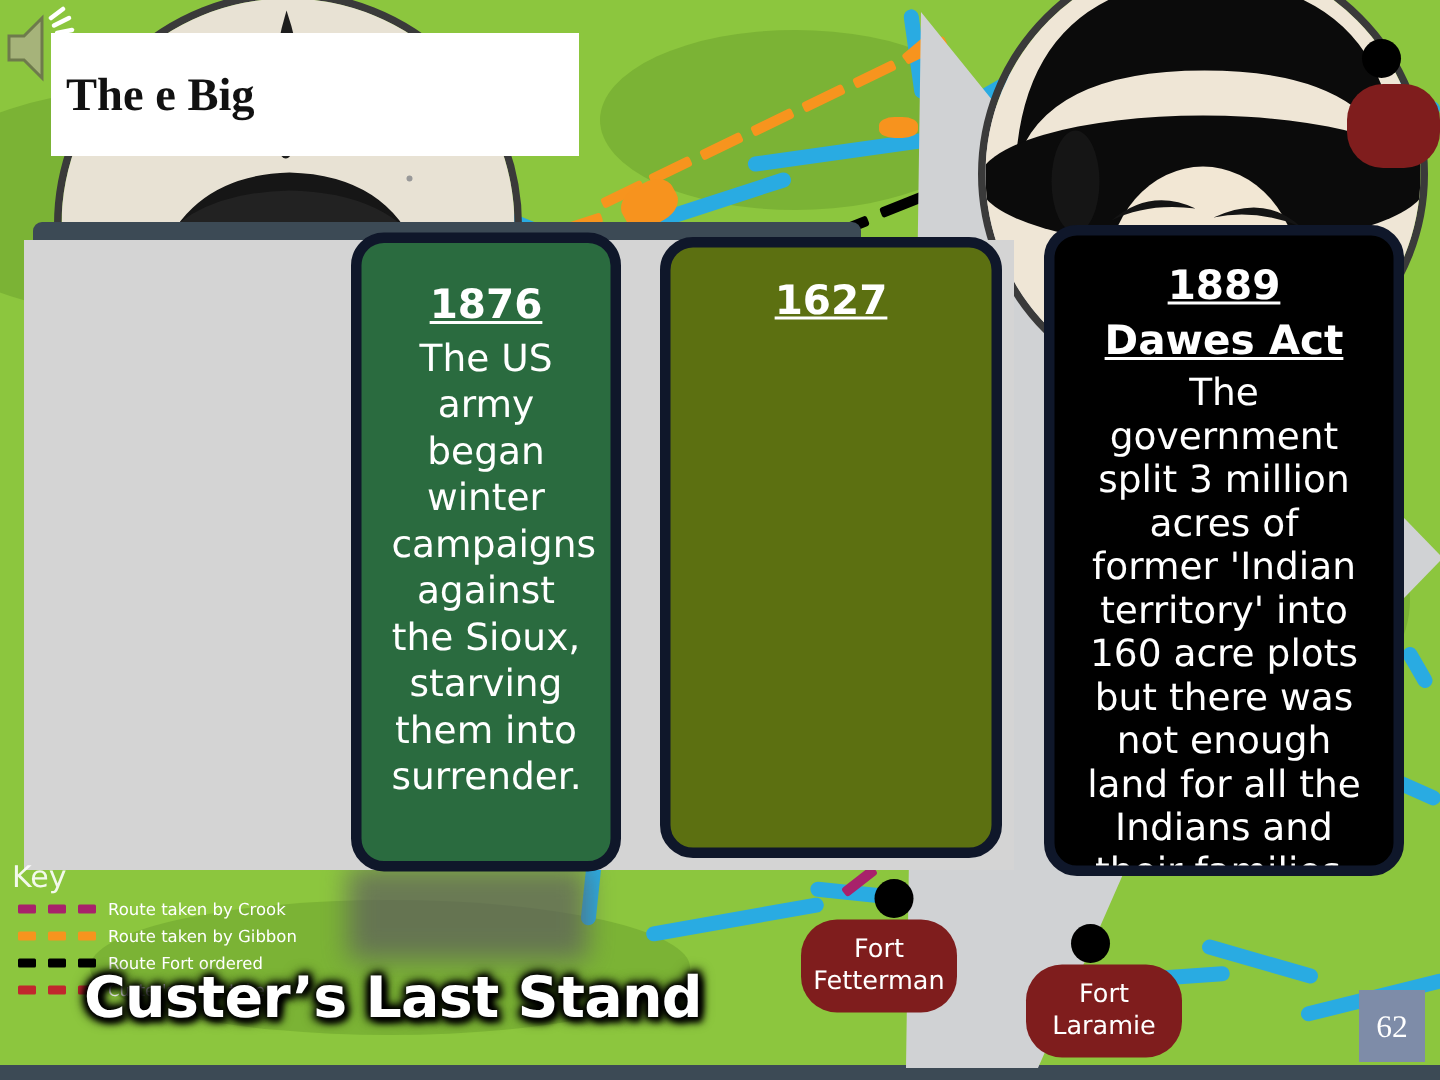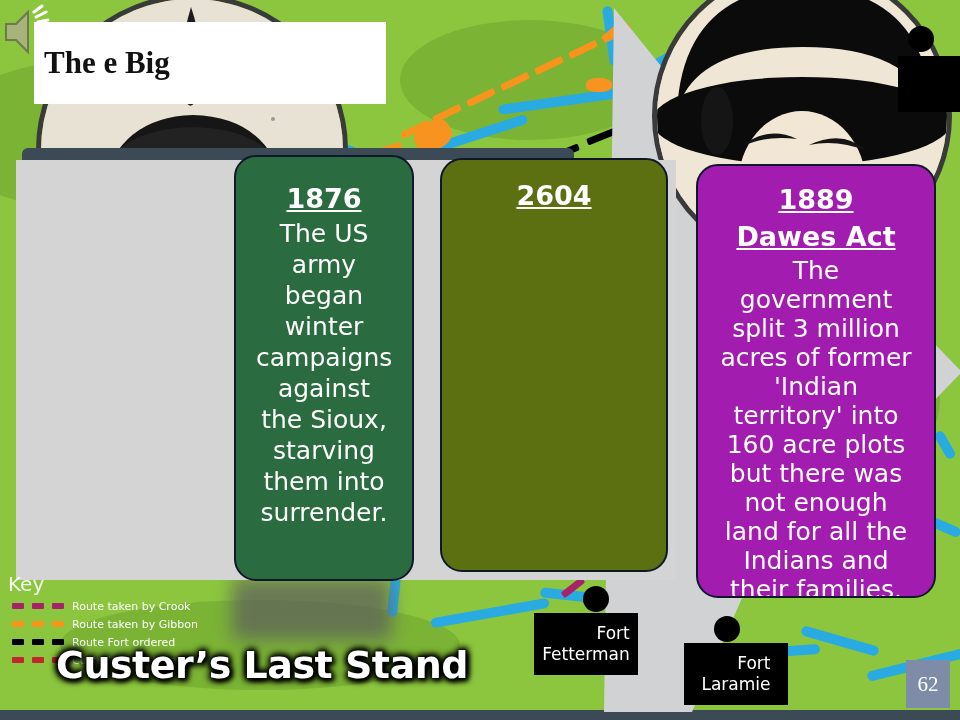--- a/index.html
+++ b/index.html
@@ -116,21 +116,21 @@
     left:16px;top:160px;width:660px;height:420px;
     background:#D4D4D4;
     z-index:7;
   }
 
   
   .card{
     position:absolute;
     border-radius:22px;
     box-sizing:border-box;
-    border:2px solid #0f172a;
+    border:7px solid #0f172a;
     color:#ffffff;
     z-index:20;
     padding:10px 20px;
     text-align:center;
     overflow:hidden;
     font-family:"DejaVu Sans",sans-serif;
   }
   .card .head{
     font-weight:bold;
     text-decoration:underline;
@@ -143,21 +143,21 @@
   #card0 .body{font-size:26px;line-height:31px;padding-top:54px;}
 
   #card1{left:234px;top:155px;width:180px;height:426px;background:#2A6B3F;}
   #card1 .head{font-size:27px;padding-top:16px;}
   #card1 .body{font-size:25px;line-height:31px;margin-top:4px;}
 
   #card2{left:440px;top:158px;width:228px;height:414px;background:#5C7011;}
   #card2 .head{font-size:27px;padding-top:10px;}
   #card2 .body{font-size:25px;line-height:31px;margin-top:6px;}
 
-  #card3{left:696px;top:164px;width:240px;height:434px;background:#a21caf;}
+  #card3{left:696px;top:150px;width:240px;height:434px;background:#000000;}
   #card3 .head{font-size:27px;padding-top:8px;}
   #card3 .head2{font-size:27px;font-weight:bold;text-decoration:underline;display:block;margin:6px 0 4px;}
   #card3 .body{font-size:25px;line-height:29px;margin-top:2px;}
 
   
   .key{
     position:absolute;left:8px;top:572px;z-index:12;
     color:#ffffff;
   }
   .key-title{
@@ -187,28 +187,29 @@
     letter-spacing:-.5px;
     text-shadow:
       0 0 3px #000, 0 0 6px #000, 0 0 10px #000,
       3px 3px 5px #000, -2px 2px 6px #000, 2px -2px 6px #000;
     white-space:nowrap;
   }
 
   
   .fort{
     position:absolute;
-    background:#000000;
+    background:#7f1d1d;
     color:#ffffff;
     font-family:"DejaVu Sans",sans-serif;
     font-size:17px;
-    text-align:right;
+    text-align:center;
     display:flex;align-items:center;justify-content:center;
     line-height:21px;
     z-index:10;
+    border-radius:24px;
   }
   .fort-dot{
     position:absolute;
     width:26px;height:26px;border-radius:50%;
     background:#000;z-index:11;
   }
 
   
   .pagenum{
     position:absolute;right:10px;bottom:12px;
@@ -332,21 +333,21 @@
     <div class="ttl">The                      e Big</div>
   </div>
 
 
   <div class="card" id="card1">
     <span class="head">1876</span>
     <span class="body">The US army began winter campaigns against the Sioux, starving them into surrender.</span>
   </div>
 
   <div class="card" id="card2">
-    <span class="head">2604</span>
+    <span class="head">1627</span>
   </div>
 
   <div class="card" id="card3">
     <span class="head">1889</span>
     <span class="head2">Dawes Act</span>
     <span class="body">The government split 3 million acres of former 'Indian territory' into 160 acre plots but there was not enough land for all the Indians and their families.</span>
   </div>
 
   <div class="key">
     <div class="key-title">Key</div>

